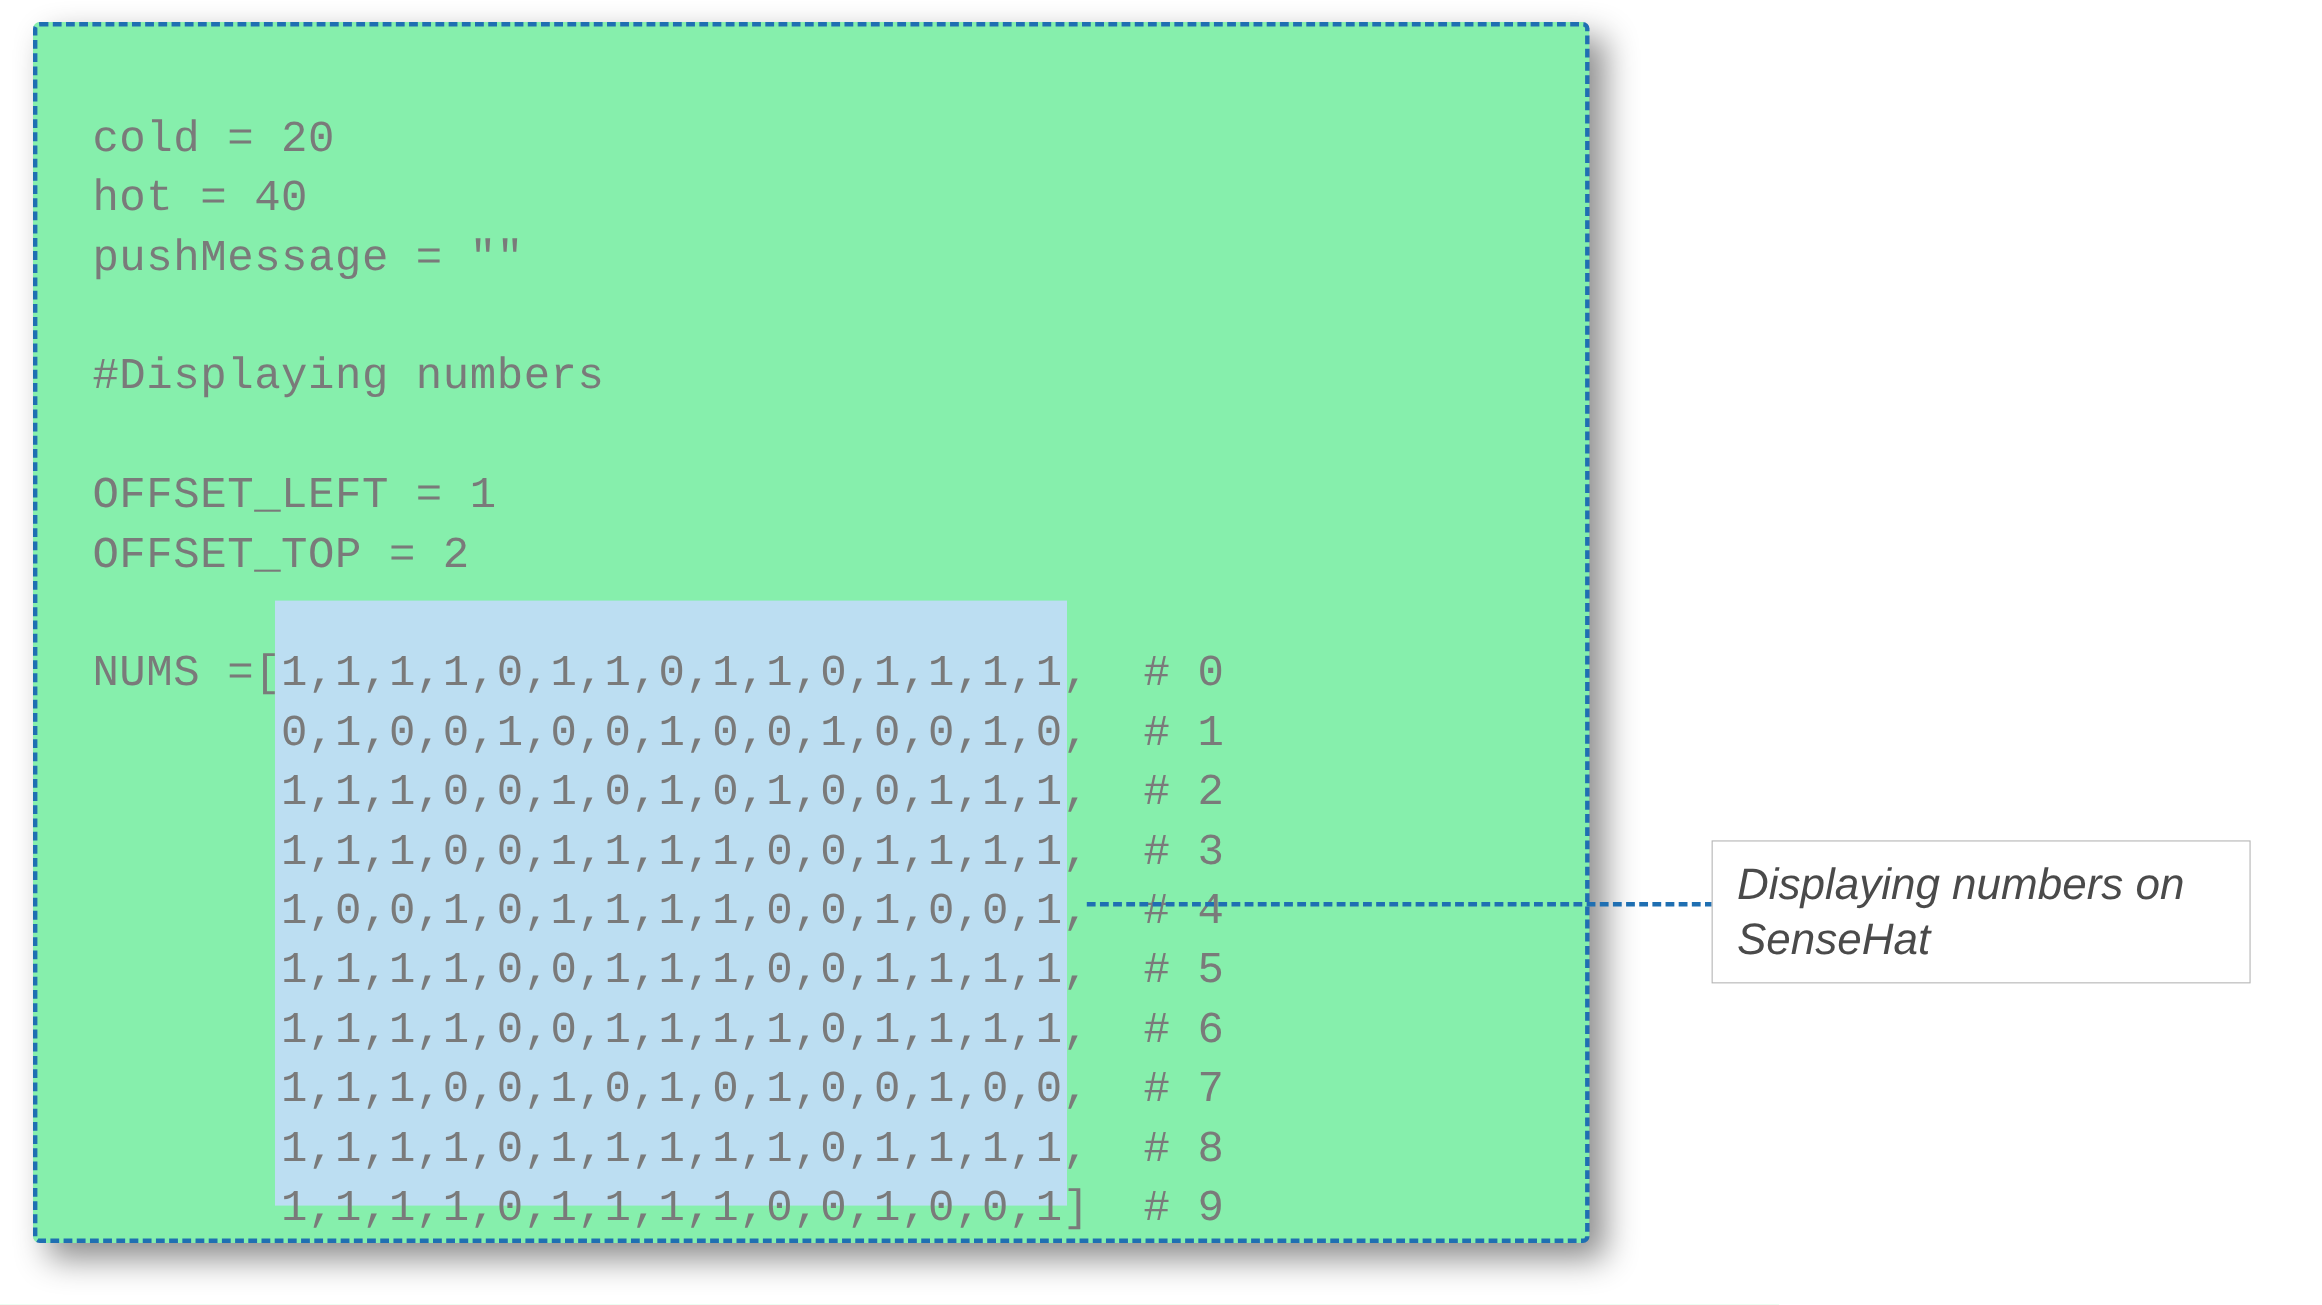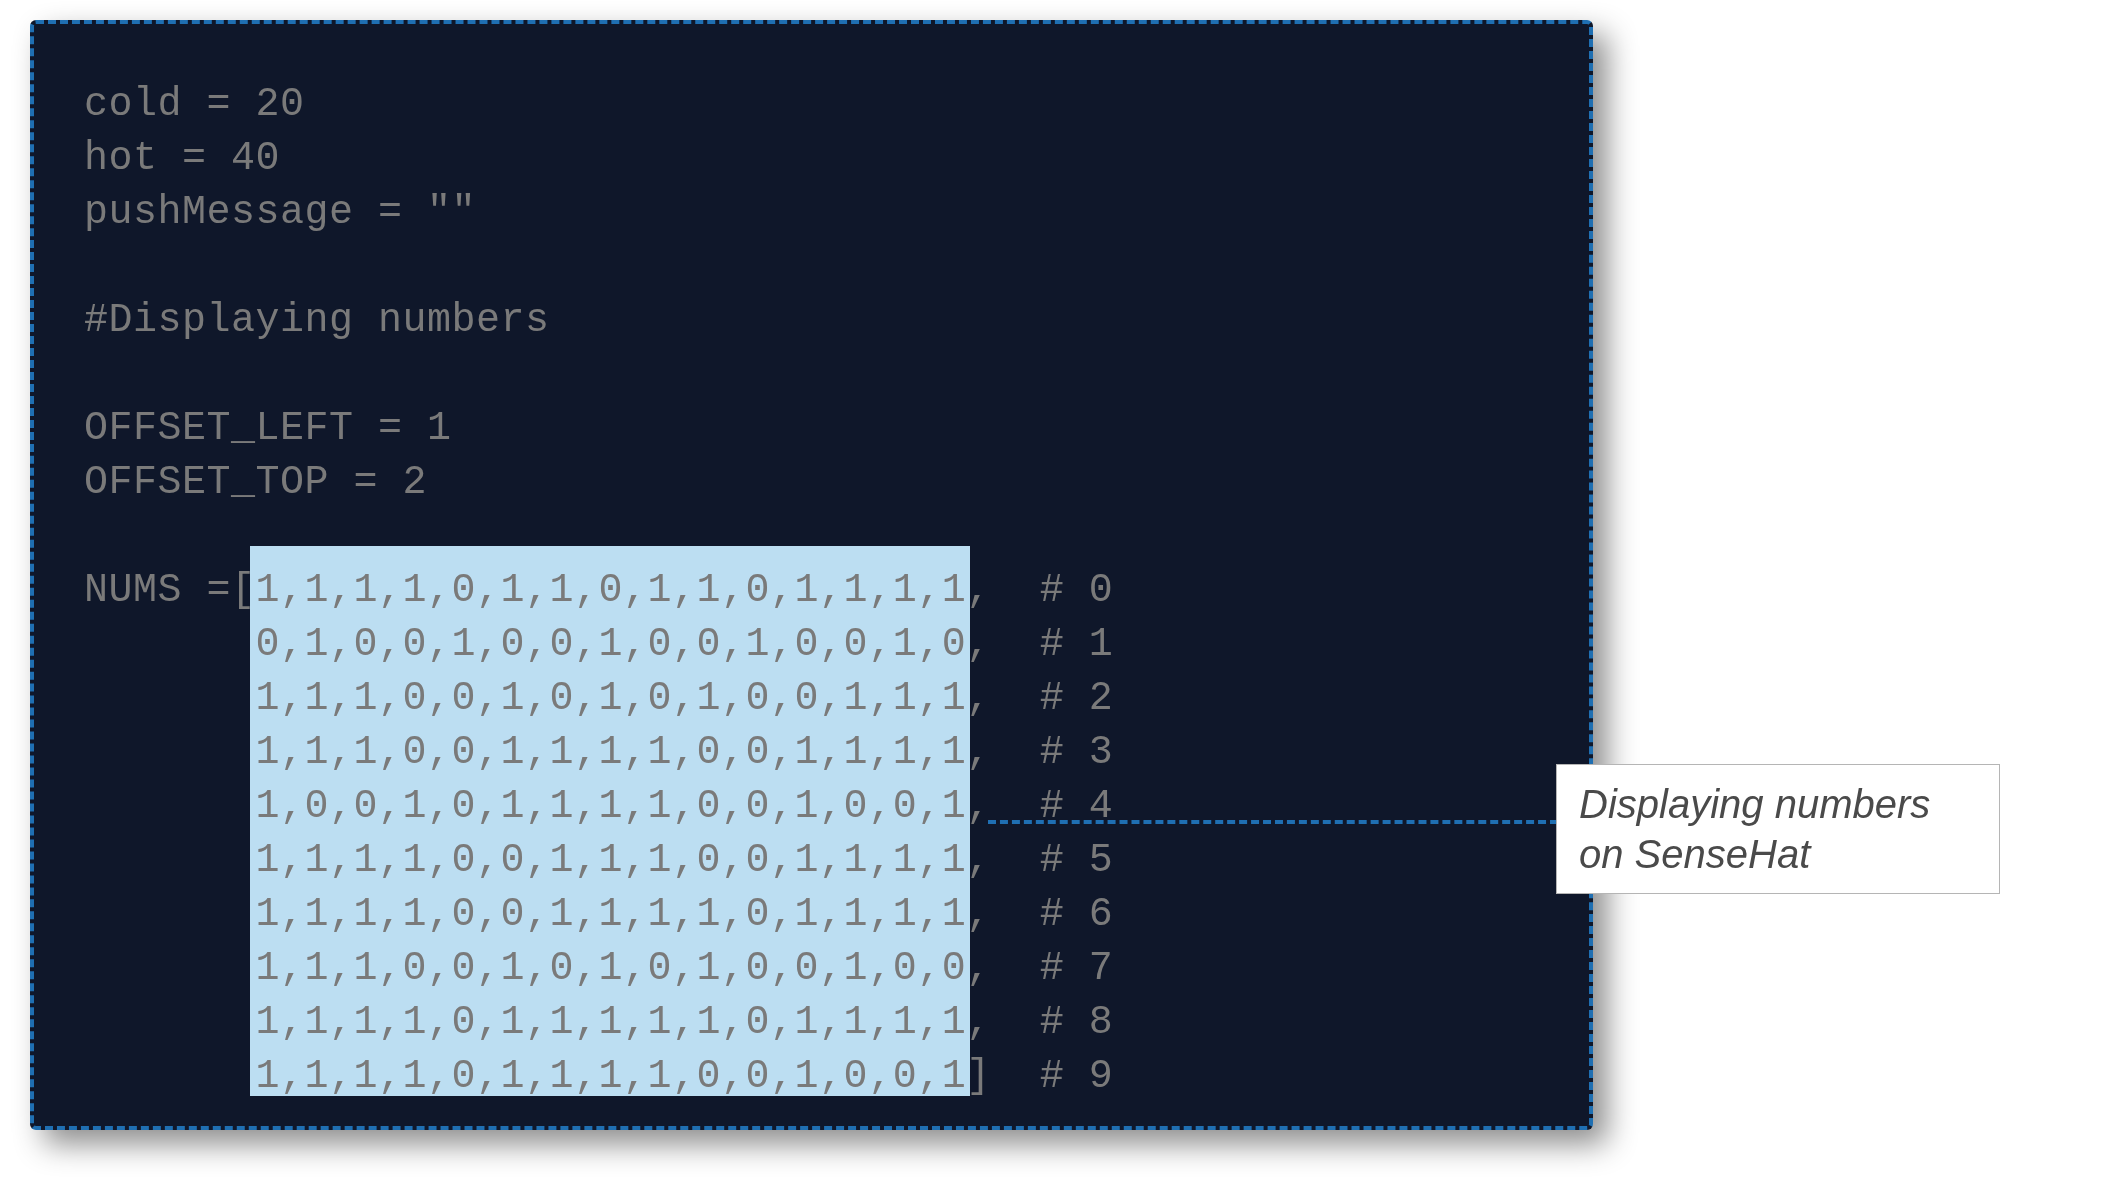--- a/index.html
+++ b/index.html
@@ -14,28 +14,28 @@
     position: relative;
     width: 2111px;
     height: 1186px;
   }
 
   
   .code-box {
     position: absolute;
     left: 30px;
     top: 20px;
-    width: 1563px;
+    width: 1415px;
     height: 1110px;
-    background: #0f172a;
+    background: #86efac;
     border: 4px dashed #1f6fb2;
     border-radius: 6px;
     box-shadow: 14px 14px 30px rgba(0,0,0,0.45);
     box-sizing: border-box;
-    padding: 14px 40px 30px 50px;
+    padding: 37px 40px 30px 50px;
   }
 
   .code {
     font-family: "Courier New", Courier, monospace;
     font-size: 40px;
     line-height: 54px;
     color: #7a7a7a;
     white-space: pre;
     letter-spacing: 0.5px;
   }
@@ -101,17 +101,17 @@
        1,1,1,1,0,0,1,1,1,0,0,1,1,1,1,  # 5
        1,1,1,1,0,0,1,1,1,1,0,1,1,1,1,  # 6
        1,1,1,0,0,1,0,1,0,1,0,0,1,0,0,  # 7
        1,1,1,1,0,1,1,1,1,1,0,1,1,1,1,  # 8
        1,1,1,1,0,1,1,1,1,0,0,1,0,0,1]  # 9</pre>
     </div>
   </div>
 
   <div class="connector" style="left:988px; top:820px; width:570px;"></div>
 
-  <div class="annotation" style="left:1556px; top:764px; width:444px;">
+  <div class="annotation" style="left:1556px; top:764px; width:490px;">
     <span>Displaying numbers on SenseHat</span>
   </div>
 
 </div>
 
 </body></html>

